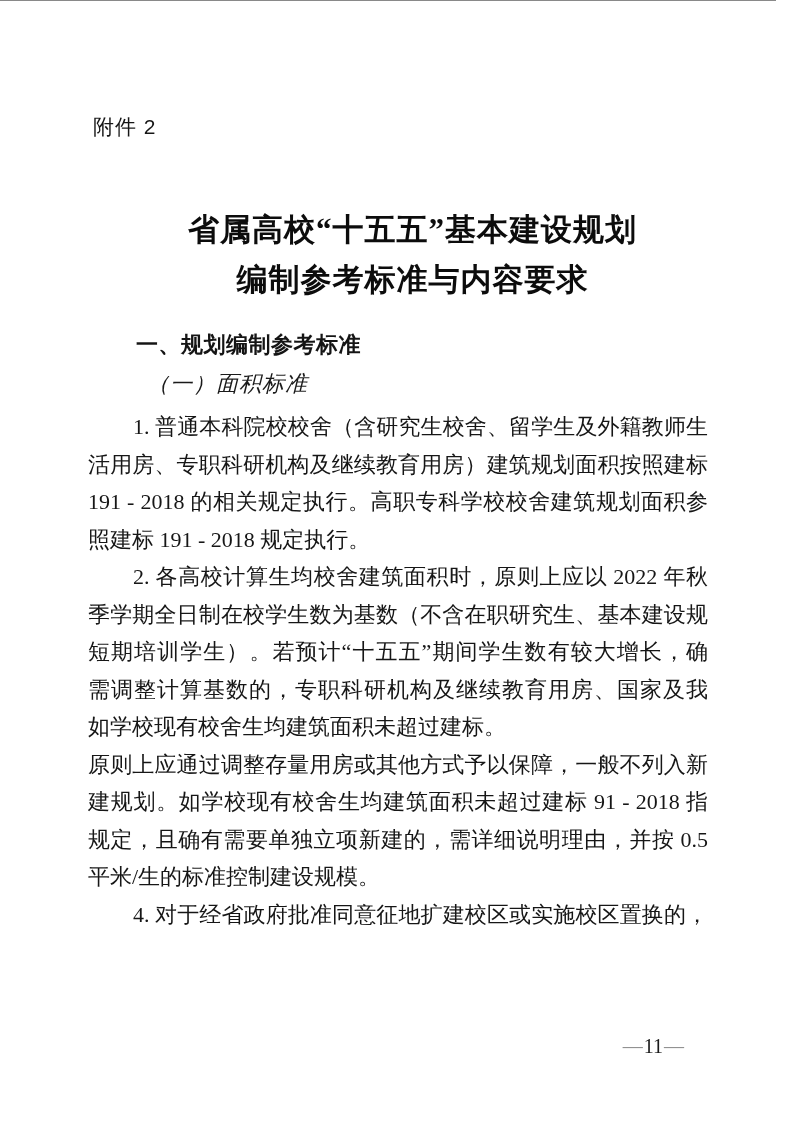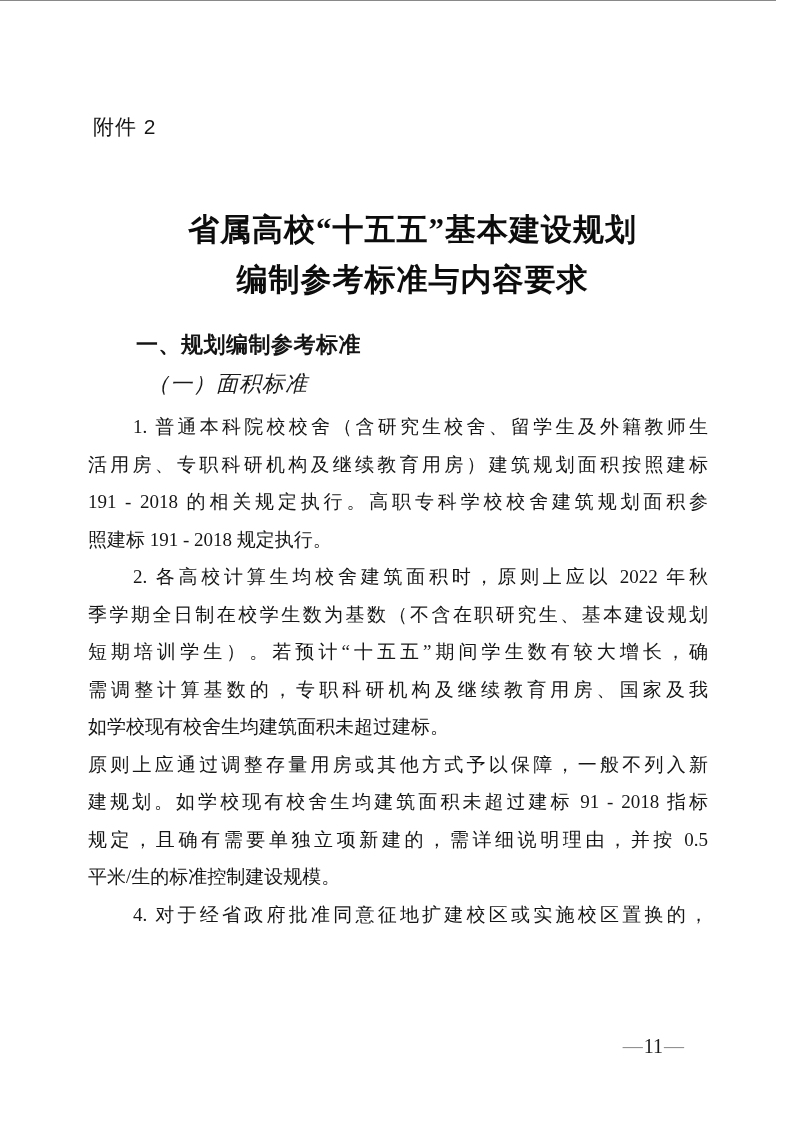--- a/index.html
+++ b/index.html
@@ -64,21 +64,21 @@
     line-height: 31px;
     color: #1a1a1a;
     letter-spacing: 1px;
     margin-left: 20px;
   }
   .body-text {
     position: absolute;
     top: 407px;
     left: 88px;
     width: 620px;
-    font-size: 19px;
+    font-size: 22px;
     line-height: 37.5px;
     color: #161616;
   }
   .body-text .line {
     height: 37.5px;
     overflow: hidden;
     text-align: justify;
     text-align-last: justify;
     text-justify: inter-character;
   }

